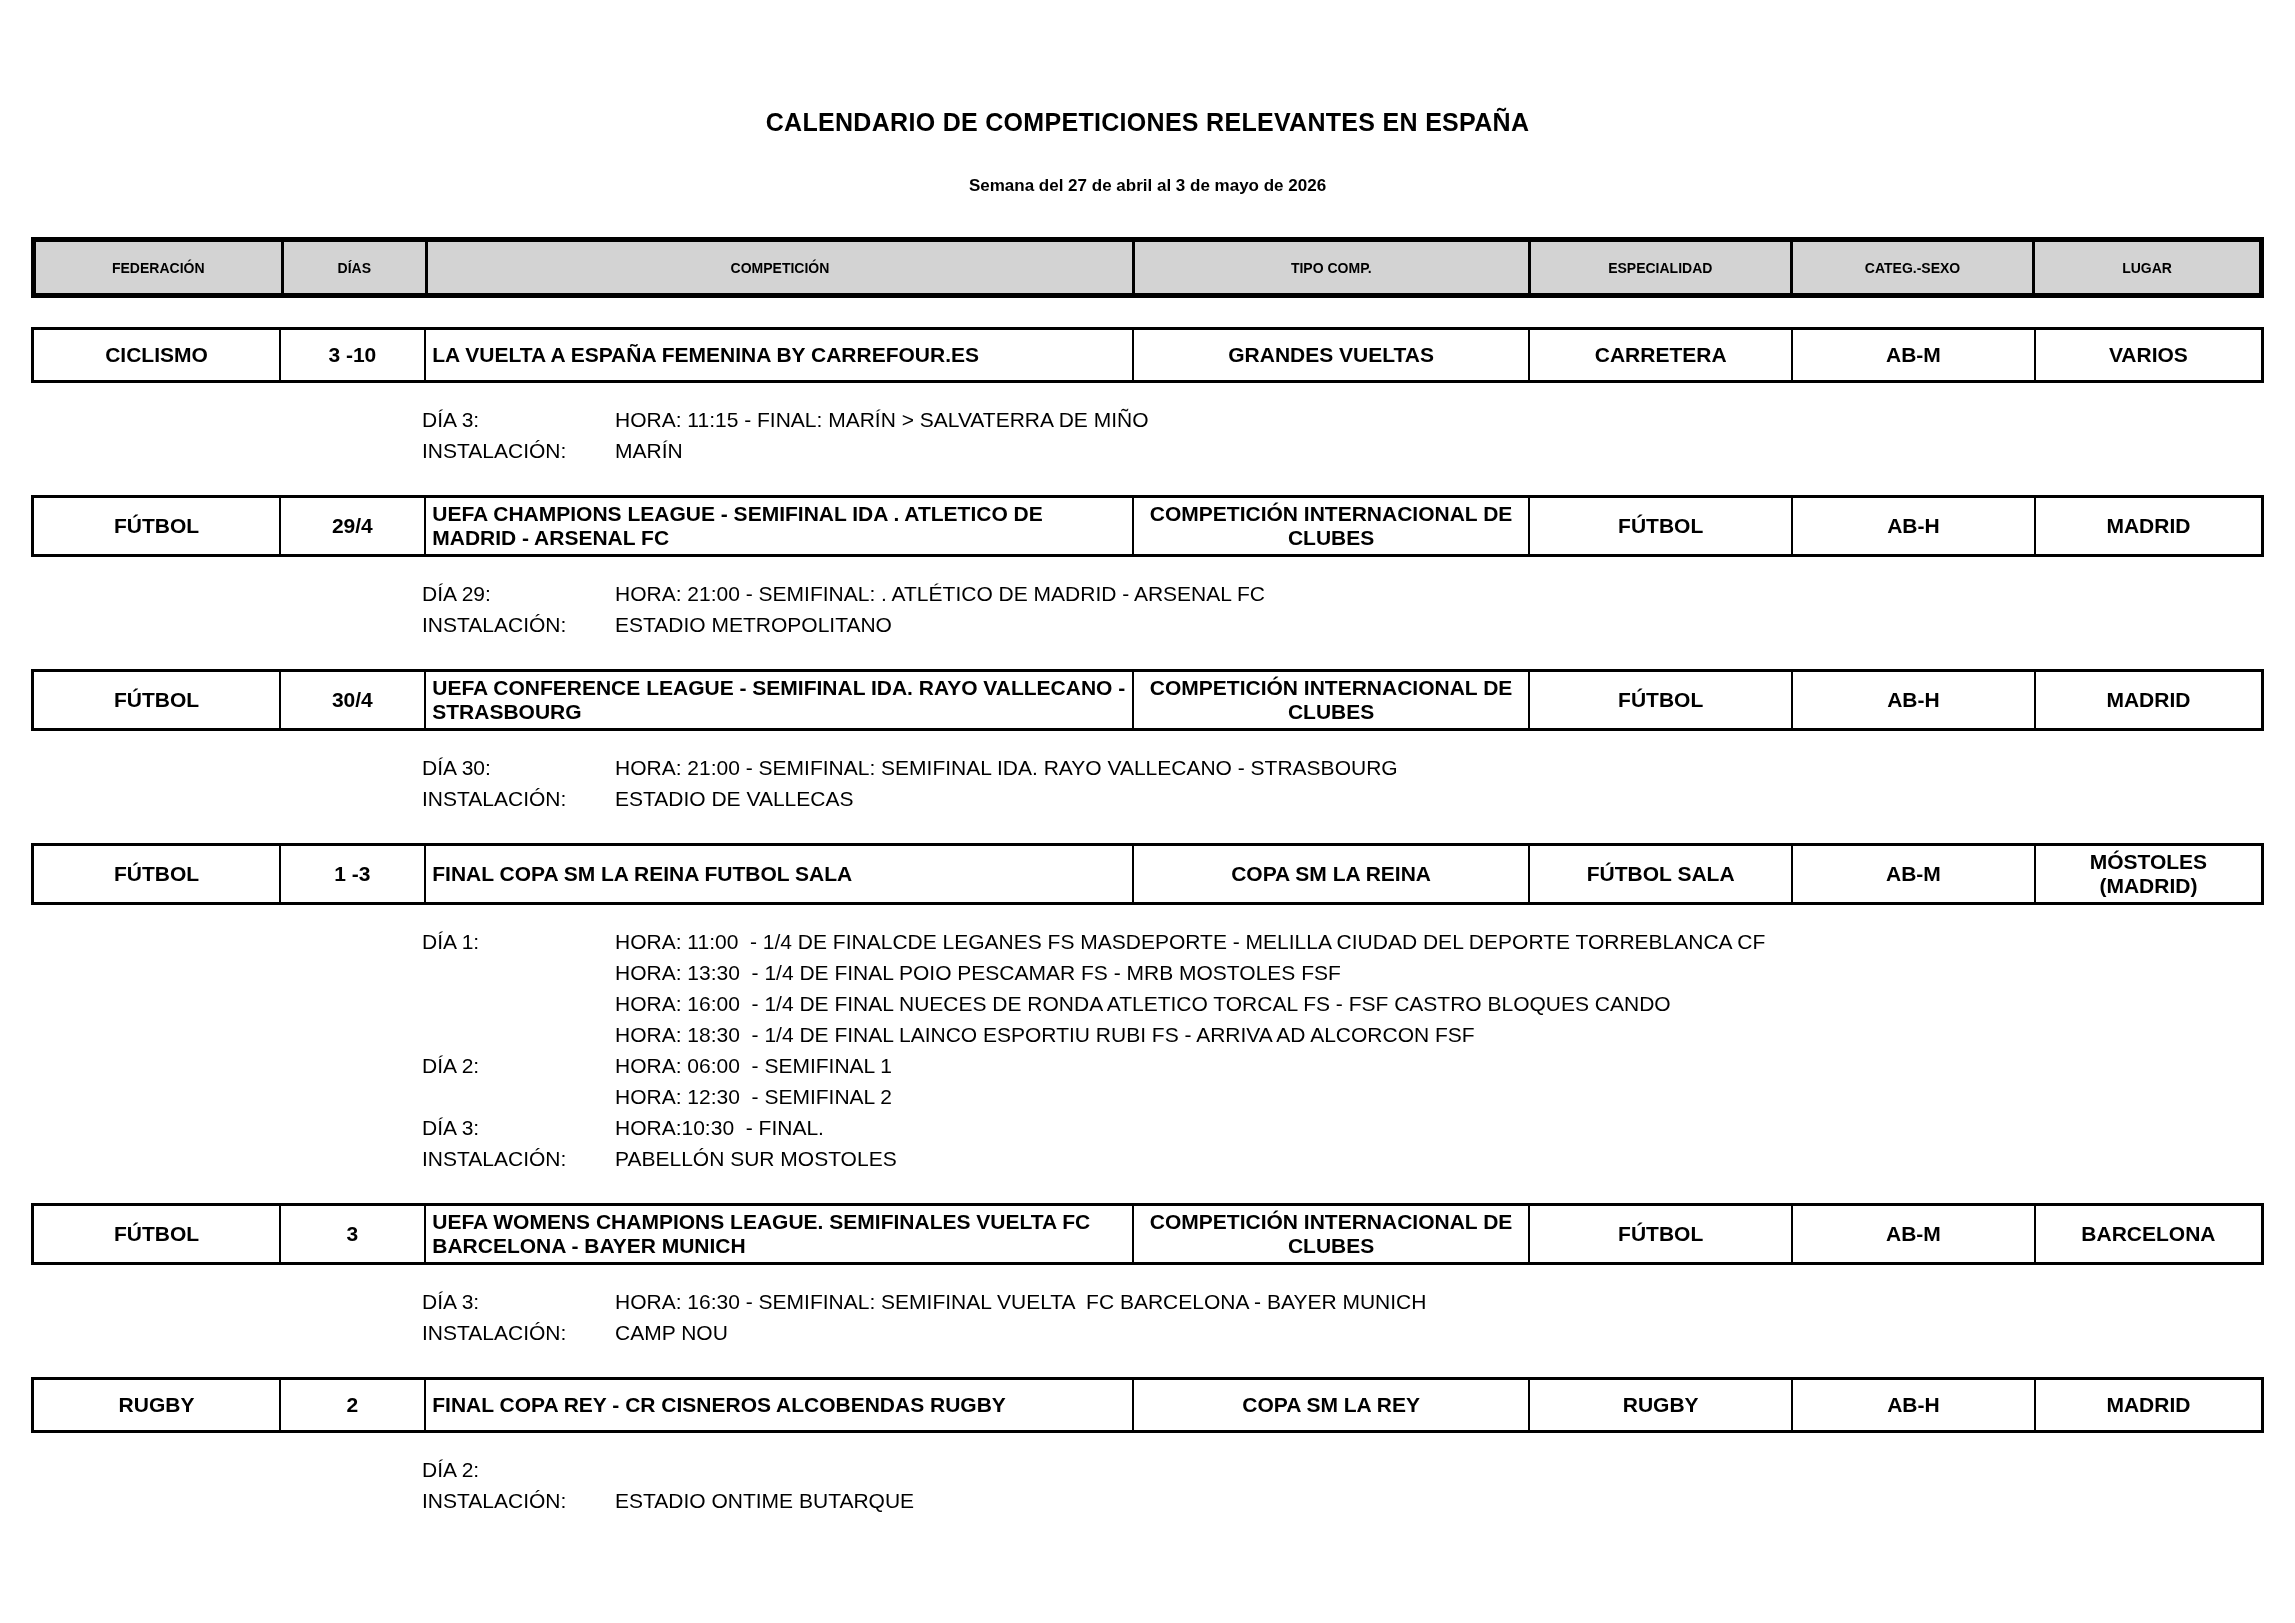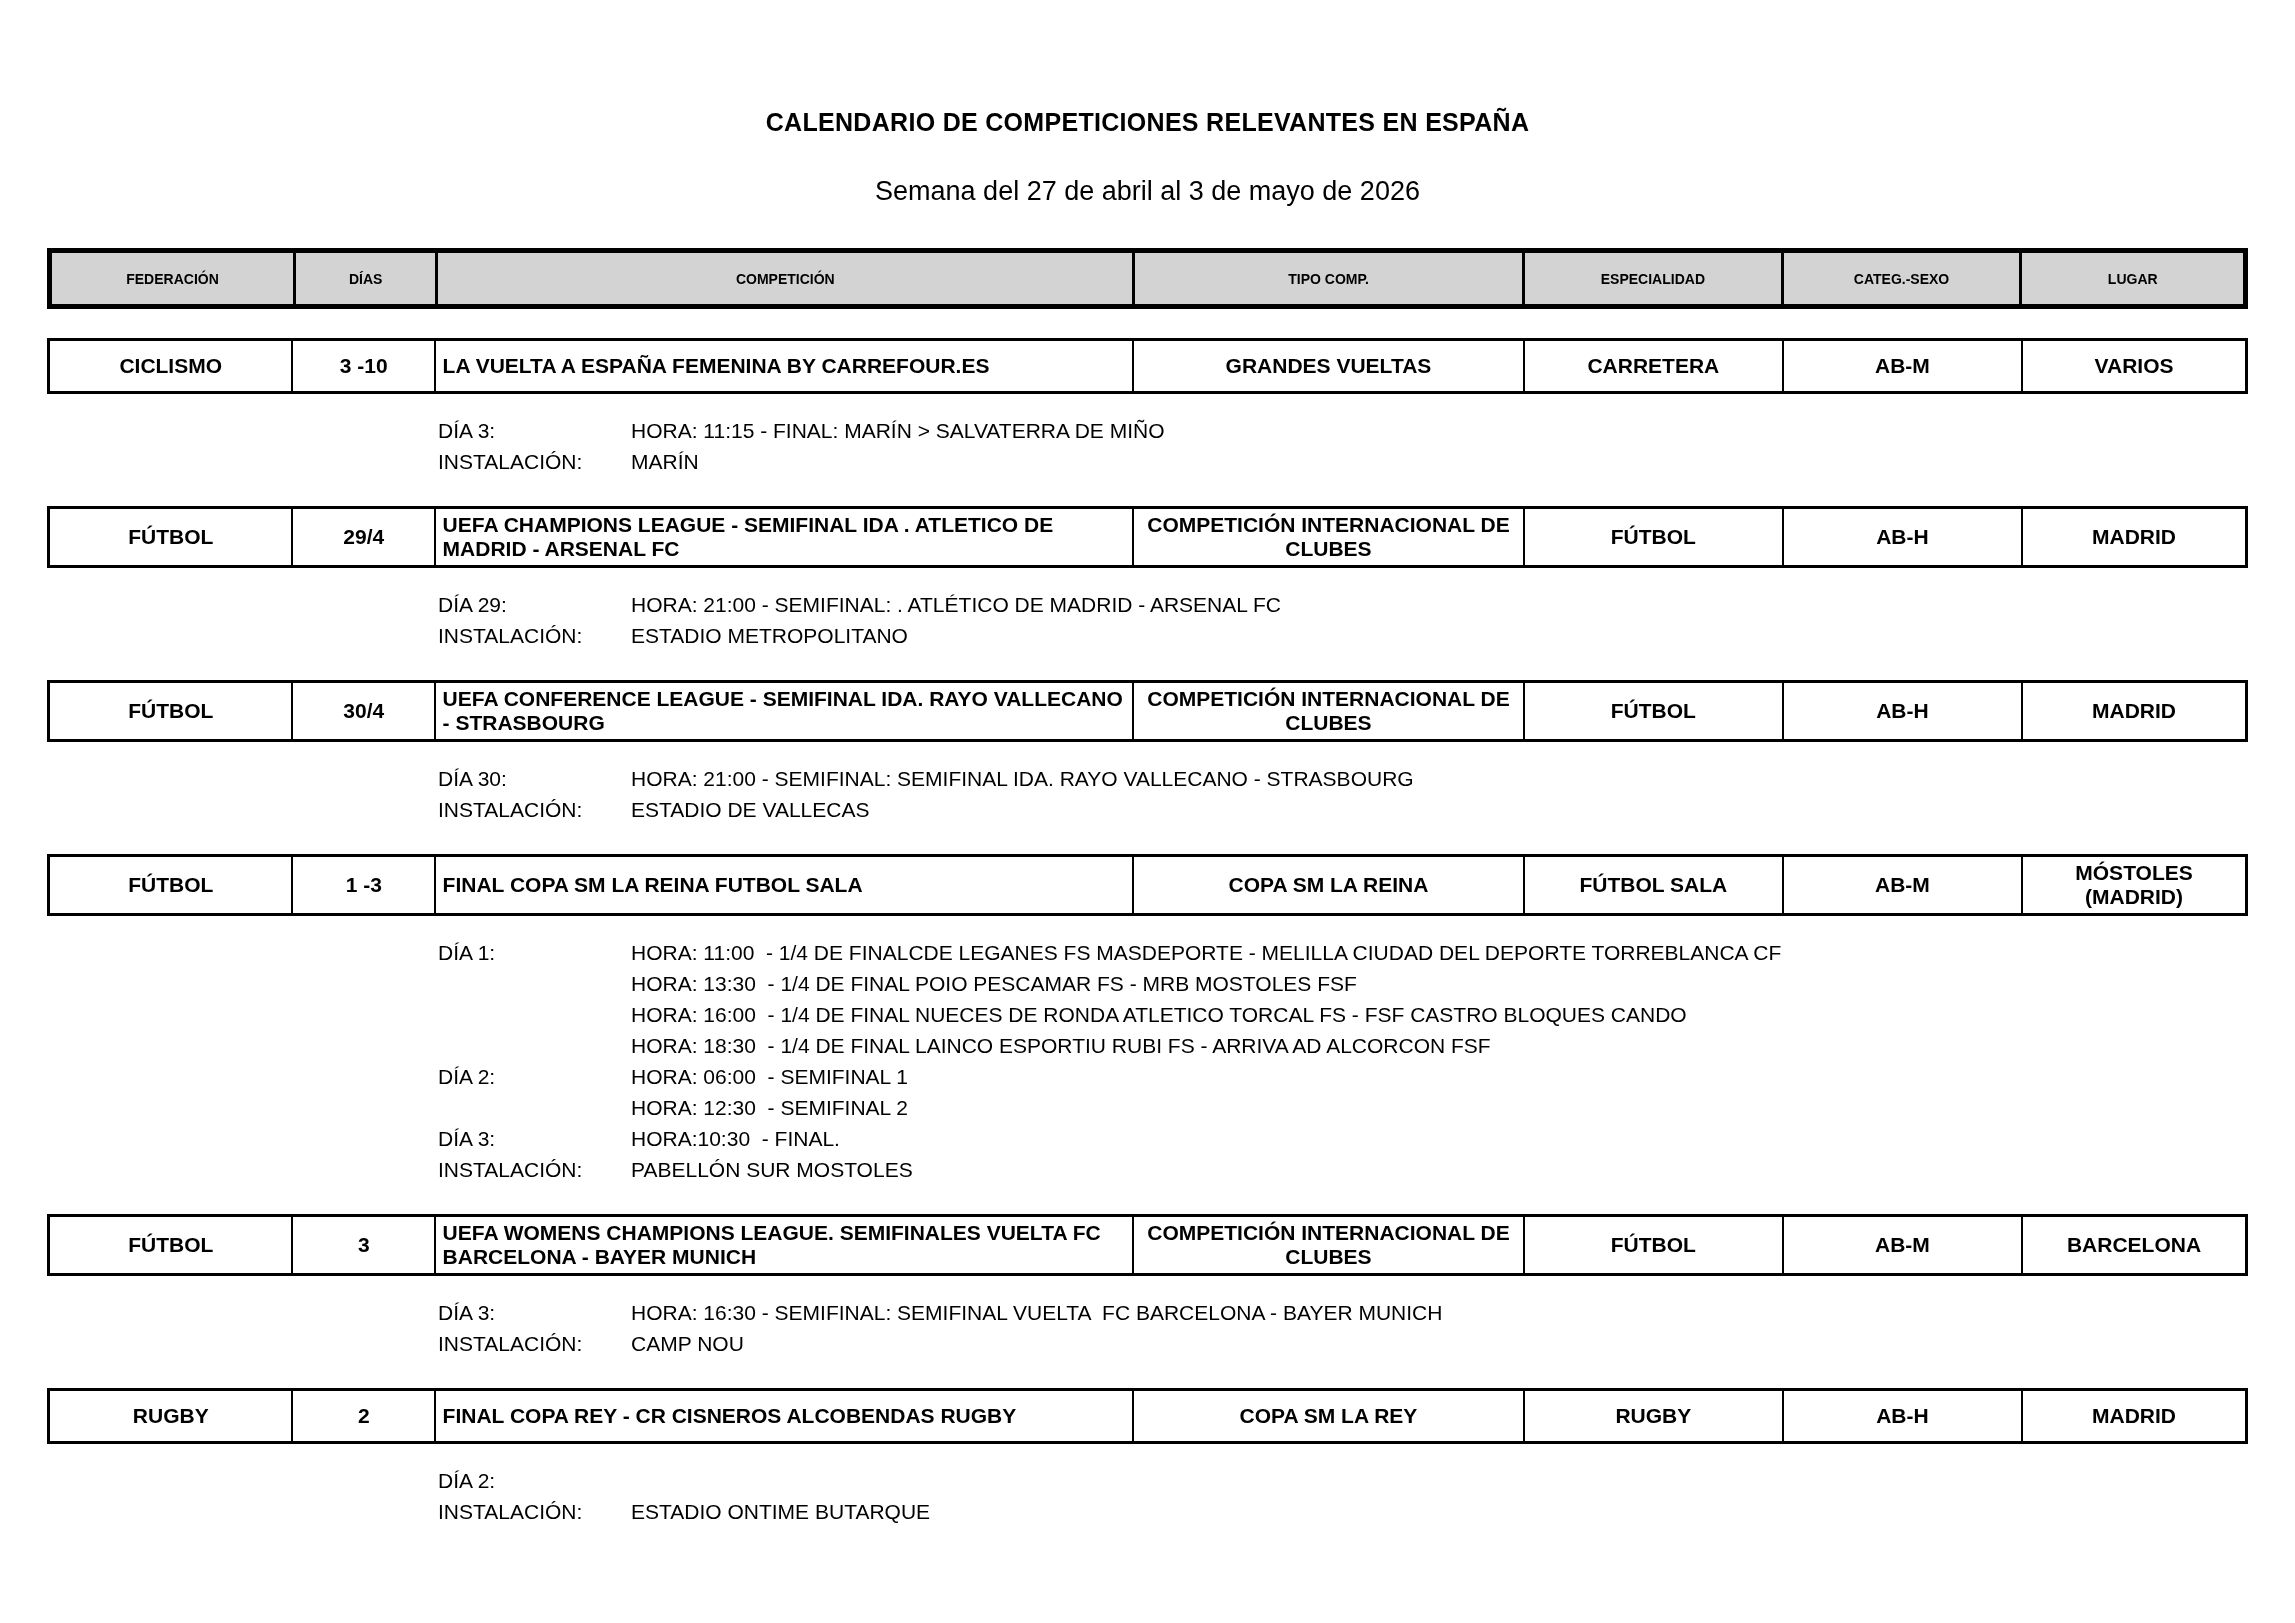--- a/index.html
+++ b/index.html
@@ -4,33 +4,33 @@
 <style>
   * { margin: 0; padding: 0; box-sizing: border-box; }
   html, body { background: #ffffff; }
   body {
     width: 2295px;
     height: 1623px;
     font-family: "Liberation Sans", sans-serif;
     color: #000000;
     overflow: hidden;
   }
-  .page { padding: 0 47px; }
+  .page { padding: 0 31px; }
 
   .title {
     text-align: center;
     font-size: 25px;
     font-weight: bold;
     padding-top: 108px;
     letter-spacing: 0.3px;
   }
   .subtitle {
     text-align: center;
-    font-size: 27px;
-    font-weight: normal;
+    font-size: 17px;
+    font-weight: bold;
     margin-top: 39px;
   }
 
   
   .thead {
     display: flex;
     margin-top: 41px;
     border: 5.9px solid #000;
     background: #d3d3d3;
   }

